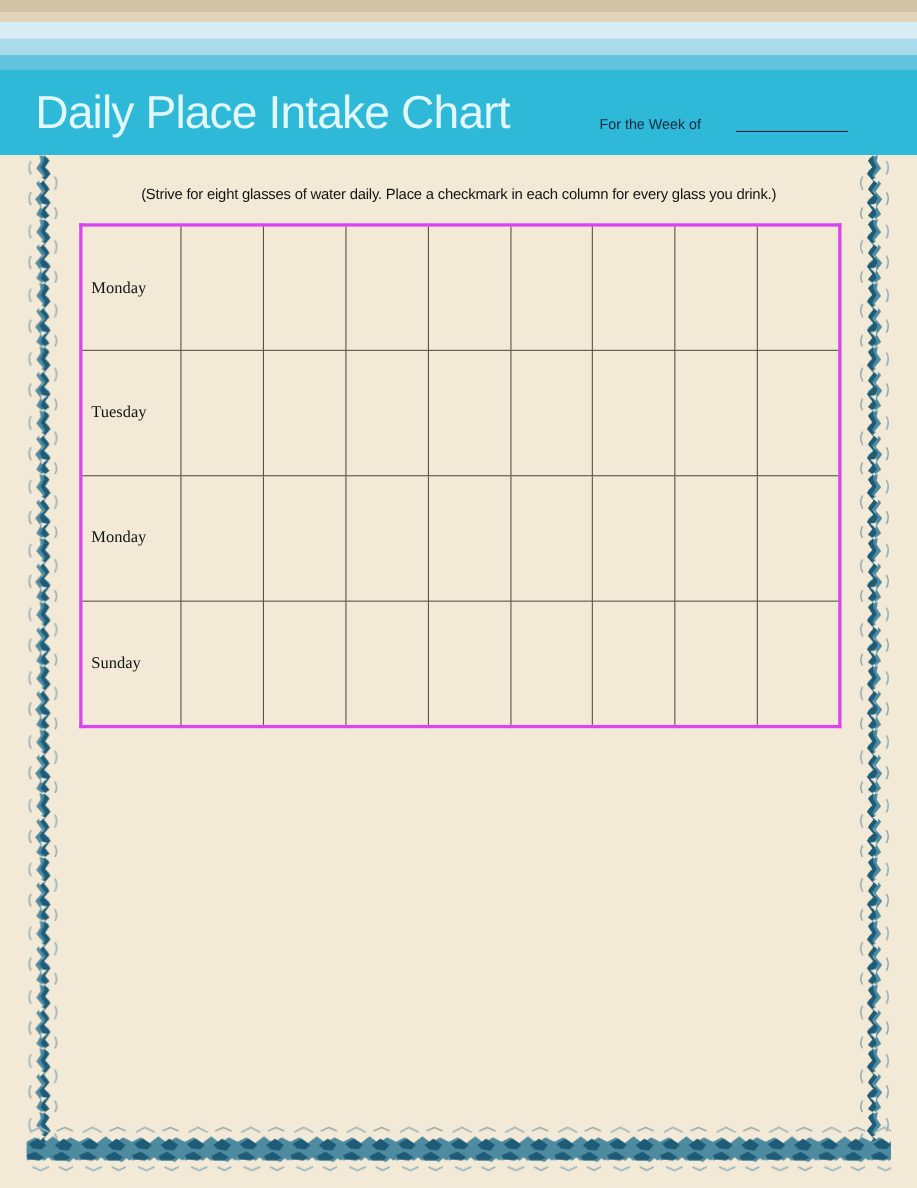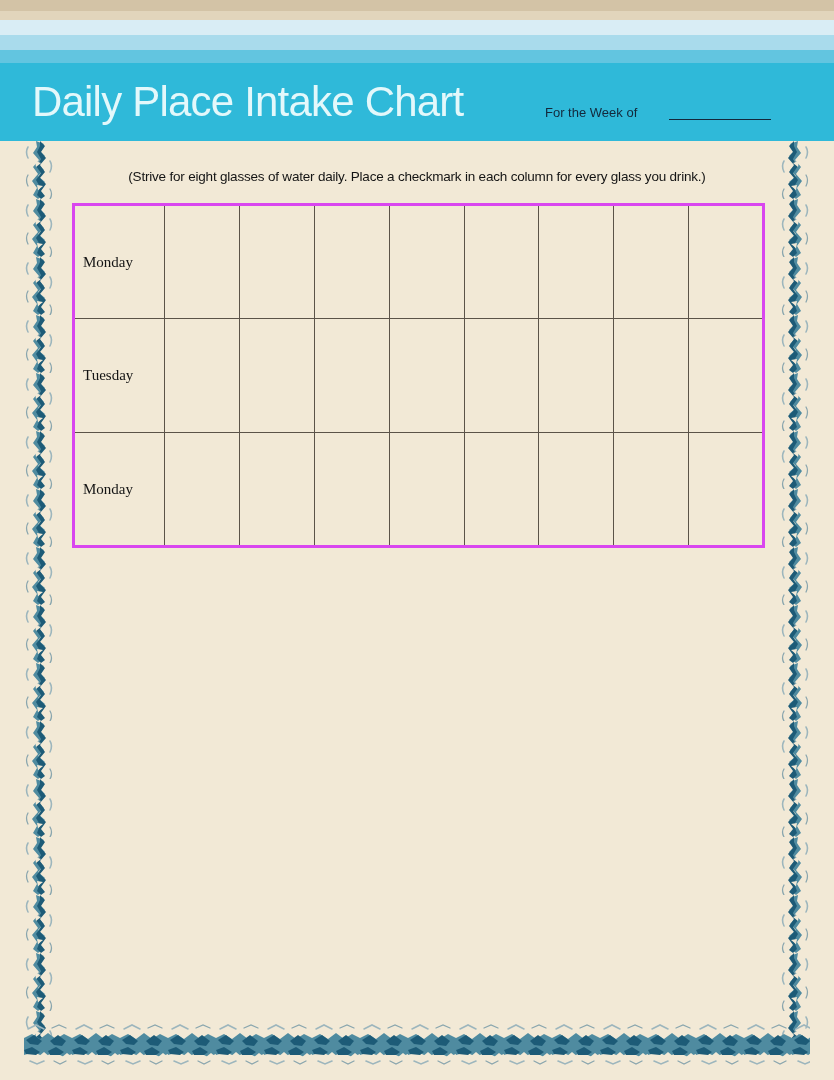--- a/index.html
+++ b/index.html
@@ -170,17 +170,28 @@
             <td class="day-cell">Monday</td>
             <td class="glass-cell"></td>
             <td class="glass-cell"></td>
             <td class="glass-cell"></td>
             <td class="glass-cell"></td>
             <td class="glass-cell"></td>
             <td class="glass-cell"></td>
             <td class="glass-cell"></td>
             <td class="glass-cell"></td>
           </tr>
+          <tr>
+            <td class="day-cell">Sunday</td>
+            <td class="glass-cell"></td>
+            <td class="glass-cell"></td>
+            <td class="glass-cell"></td>
+            <td class="glass-cell"></td>
+            <td class="glass-cell"></td>
+            <td class="glass-cell"></td>
+            <td class="glass-cell"></td>
+            <td class="glass-cell"></td>
+          </tr>
         </tbody>
     </table>
   </div>
 
 </div>
 
 </body></html>

